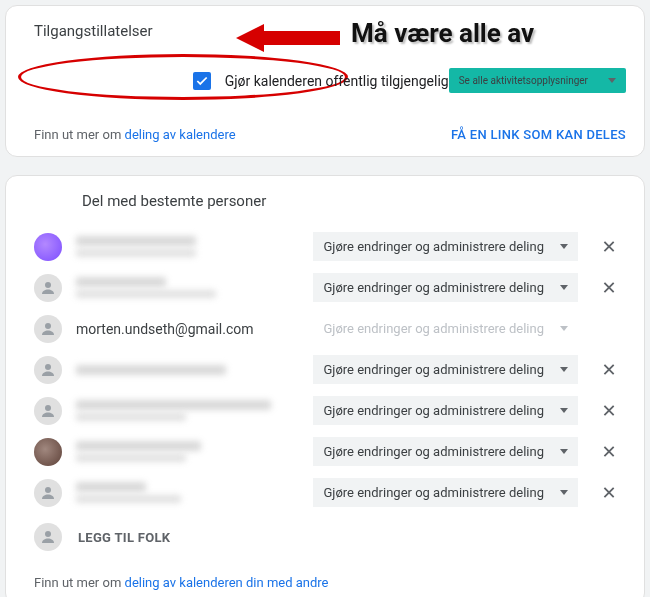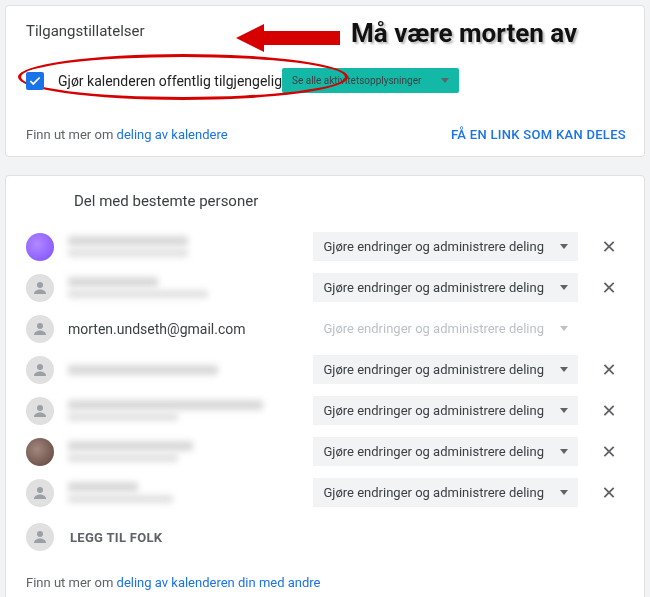--- a/index.html
+++ b/index.html
@@ -8,35 +8,35 @@
     font-family: Roboto, Arial, sans-serif;
     background: #f1f3f4;
     color: #3c4043;
     font-size: 13px;
     width: 650px;
     padding: 5px;
   }
   .card {
     background: #fff;
     border: 1px solid #e0e0e0;
-    border-radius: 4px;
+    border-radius: 12px;
     margin-bottom: 18px;
-    padding: 16px 18px 14px 20px;
+    padding: 16px 18px 14px 28px;
     position: relative;
   }
   .section-title {
     font-size: 15px;
     color: #3c4043;
     margin-bottom: 28px;
     font-weight: 400;
   }
   .row-public {
     display: flex;
     align-items: center;
-    justify-content: flex-start;
+    justify-content: flex-end;
     margin-bottom: 34px;
   }
   .chk-group {
     display: flex;
     align-items: center;
     gap: 14px;
     position: relative;
   }
   .chk {
     width: 18px;
@@ -188,21 +188,21 @@
 </head>
 <body>
 
 <div class="card">
   <div class="section-title">Tilgangstillatelser</div>
 
   <div class="annotation"></div>
   <div class="arrow">
     <span class="arrow-head"></span><span class="arrow-shaft"></span>
   </div>
-  <div class="callout">Må være morten av</div>
+  <div class="callout">Må være alle av</div>
 
   <div class="row-public">
     <div class="chk-group">
       <div class="chk">
         <svg width="14" height="14" viewBox="0 0 24 24" fill="none" stroke-width="3">
             <polyline points="4,12 9,17 20,6"></polyline>
           </svg>
       </div>
       <span class="chk-label">Gjør kalenderen offentlig tilgjengelig</span>
     </div>

